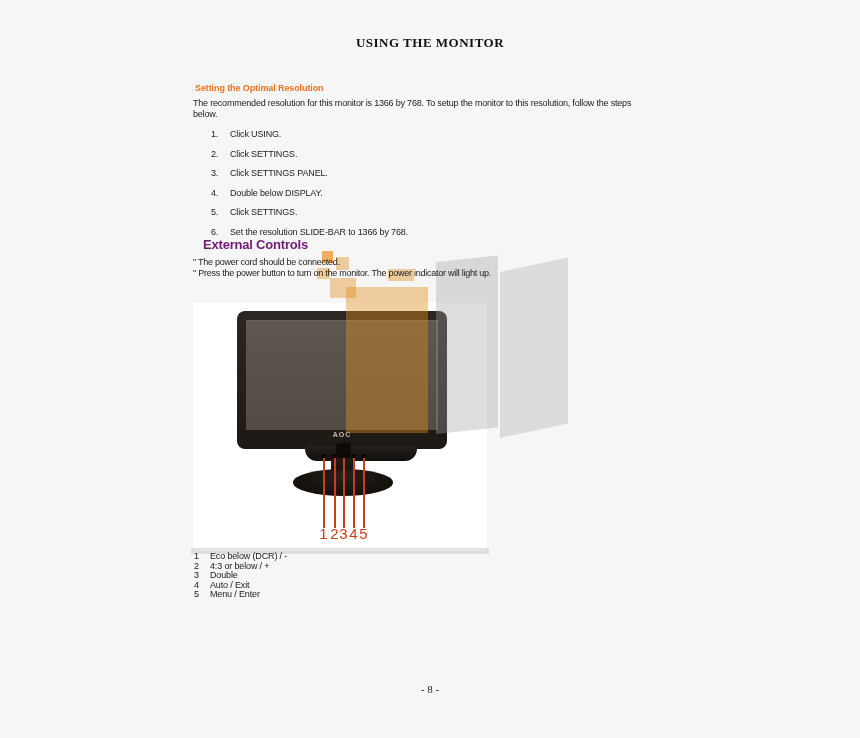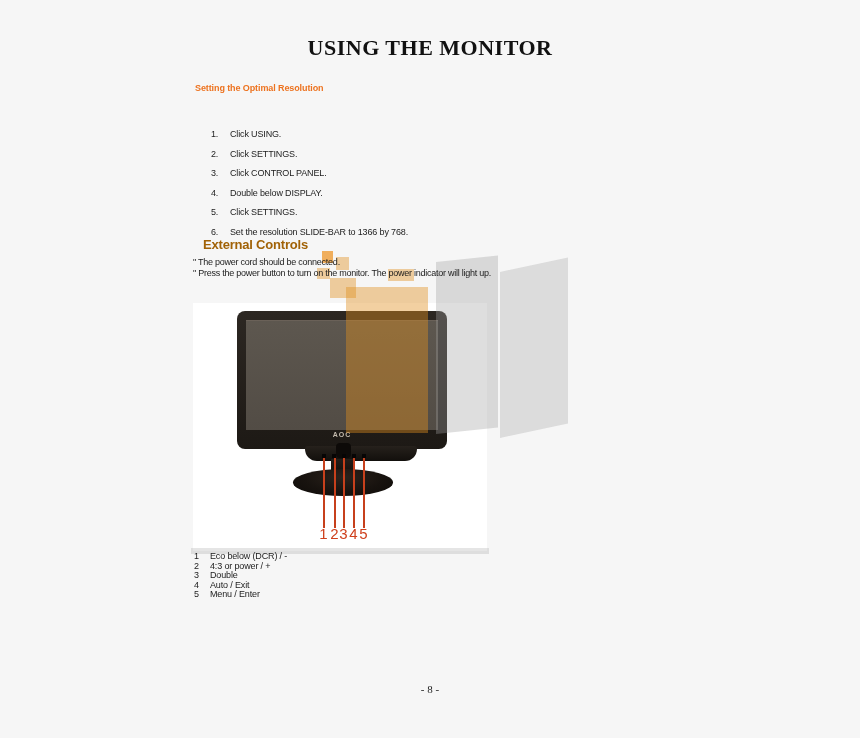--- a/index.html
+++ b/index.html
@@ -2,35 +2,35 @@
 <html><head>
 <meta charset="utf-8">
 <style>
   html,body{margin:0;padding:0;}
   body{width:860px;height:738px;overflow:hidden;background:#f6f6f6;
        font-family:"Liberation Sans",sans-serif;}
   .page{position:absolute;left:0;top:0;width:860px;height:738px;background:#f6f6f6;}
 
   .doc-title{position:absolute;left:0;top:35px;width:860px;text-align:center;
     font-family:"Liberation Serif","DejaVu Serif",serif;font-weight:bold;
-    font-size:22px;letter-spacing:.5px;color:#111;}
+    font-size:13px;letter-spacing:.5px;color:#111;}
 
   .h-small{position:absolute;left:195px;top:83px;color:#ed7320;
     font-size:9px;font-weight:bold;letter-spacing:-.1px;}
   .para{position:absolute;color:#1c1c1c;font-size:9px;line-height:10.8px;
     letter-spacing:-.2px;}
   .para div{white-space:nowrap;}
   .intro{left:193px;top:98px;}
 
   .steps{position:absolute;left:193px;top:129px;}
   .step{display:flex;margin-bottom:8.6px;font-size:9px;line-height:11px;
     color:#1c1c1c;letter-spacing:-.15px;}
   .step .n{width:19px;margin-left:18px;}
 
-  .h-ext{position:absolute;left:194px;top:237px;color:#a16207;
+  .h-ext{position:absolute;left:194px;top:237px;color:#701a75;
     font-size:13px;font-weight:bold;letter-spacing:-.2px;padding-left:9px;}
   .ext-para{left:193px;top:257px;line-height:10.7px;letter-spacing:-.25px;}
 
   
   .figure{position:absolute;left:193px;top:303px;width:294px;height:248px;
     background:#ffffff;z-index:1;}
   .bezel{position:absolute;left:44px;top:8px;width:210px;height:138px;
     background:linear-gradient(#2c2722,#1d1915);border-radius:8px;}
   .screen{position:absolute;left:53px;top:17px;width:192px;height:109px;
     background:linear-gradient(#5d574f,#524c45);border-top:1px solid #6a6158;}
@@ -71,33 +71,37 @@
 </style>
 </head>
 <body>
 
 <div class="page">
 
   <div class="doc-title text-layer">USING THE MONITOR</div>
 
   <div class="h-small text-layer">Setting the Optimal Resolution</div>
 
+  <div class="para intro text-layer">
+    <div>The recommended resolution for this monitor is 1366 by 768. To setup the monitor to this resolution, follow the steps</div>
+    <div>below.</div>
+  </div>
 
   <div class="steps text-layer">
     <div class="step">
       <span class="n">1.</span>
       <span>Click USING.</span>
     </div>
     <div class="step">
       <span class="n">2.</span>
       <span>Click SETTINGS.</span>
     </div>
     <div class="step">
       <span class="n">3.</span>
-      <span>Click CONTROL PANEL.</span>
+      <span>Click SETTINGS PANEL.</span>
     </div>
     <div class="step">
       <span class="n">4.</span>
       <span>Double below DISPLAY.</span>
     </div>
     <div class="step">
       <span class="n">5.</span>
       <span>Click SETTINGS.</span>
     </div>
     <div class="step">
@@ -150,21 +154,21 @@
   <div class="wm wm-sq" style="left:500px;top:272px;width:68px;height:166px;background:rgba(160,160,160,.30);transform:skewY(-12deg);transform-origin:top left;"></div>
   <div class="gbar"></div>
 
   <div class="legend">
     <div class="legend-row">
       <span class="n">1</span>
       <span>Eco below (DCR) / -</span>
     </div>
     <div class="legend-row">
       <span class="n">2</span>
-      <span>4:3 or power / +</span>
+      <span>4:3 or below / +</span>
     </div>
     <div class="legend-row">
       <span class="n">3</span>
       <span>Double</span>
     </div>
     <div class="legend-row">
       <span class="n">4</span>
       <span>Auto / Exit</span>
     </div>
     <div class="legend-row">

